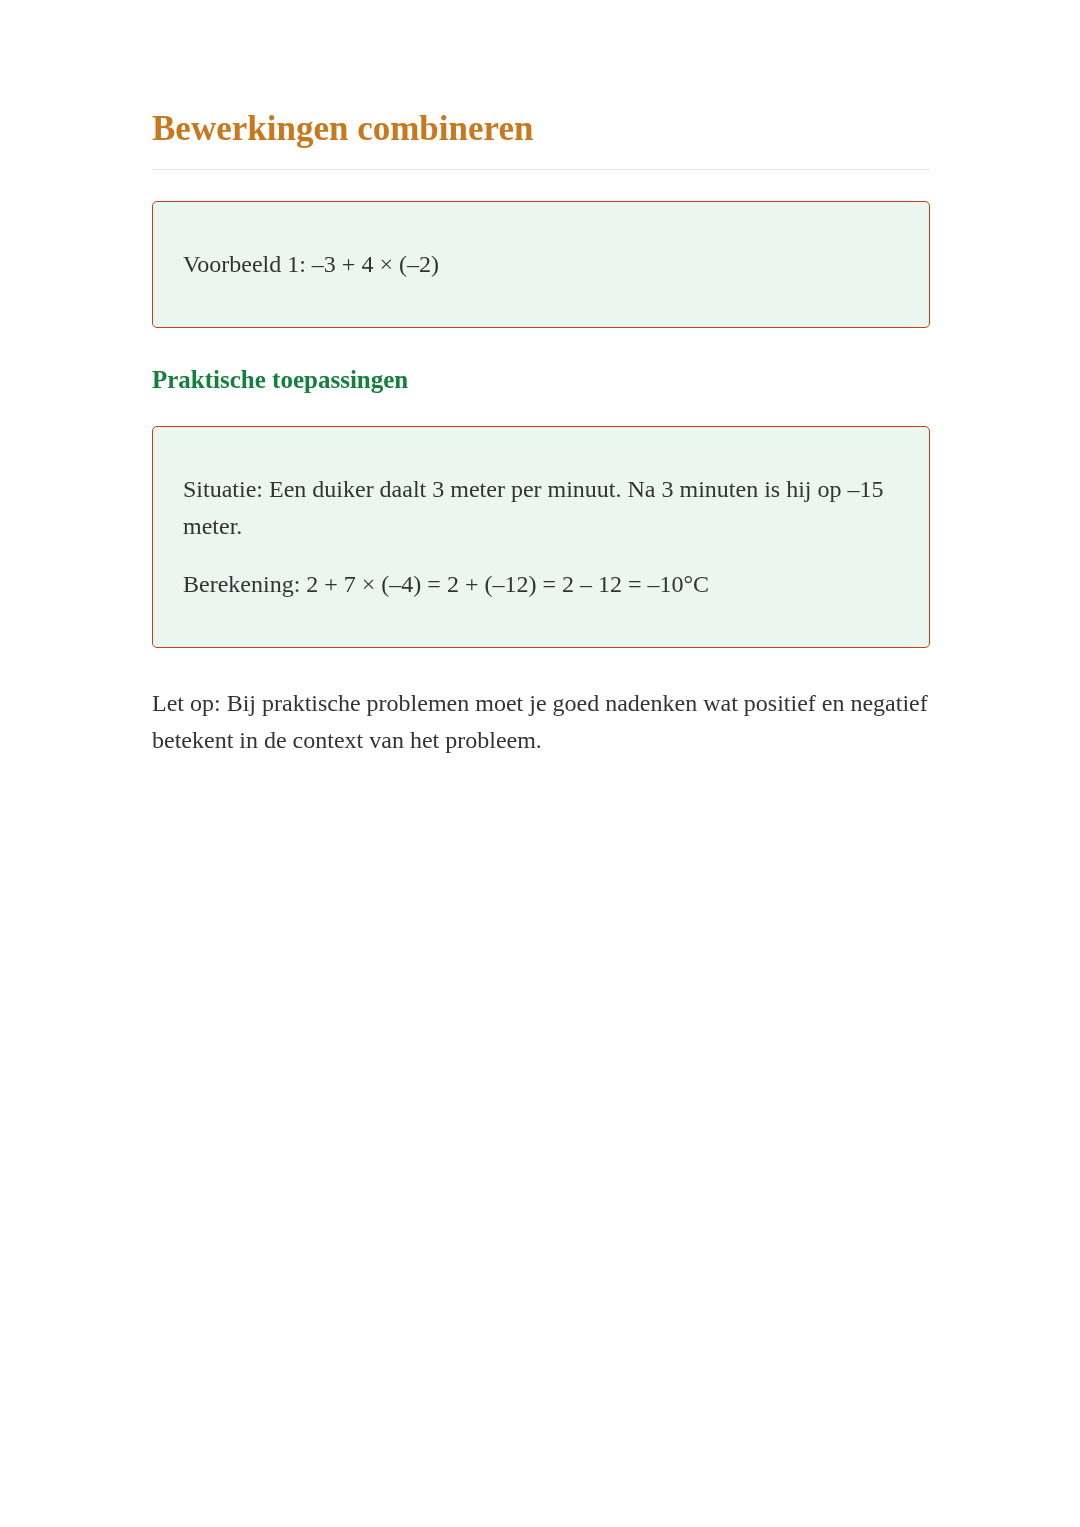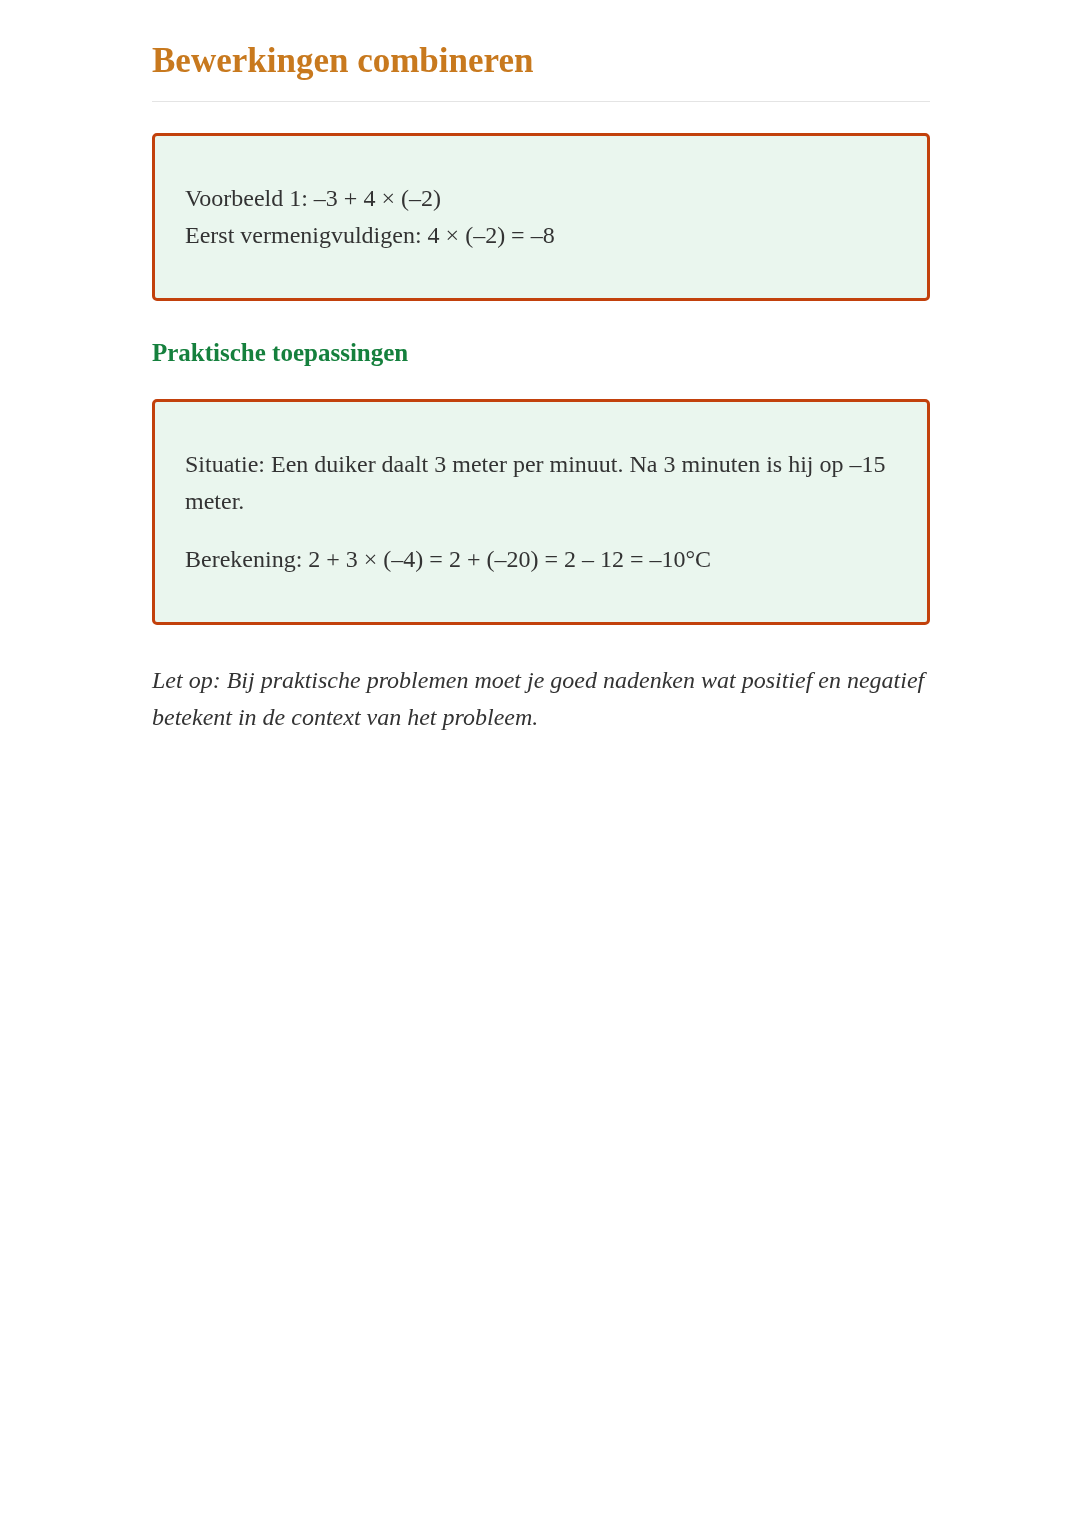--- a/index.html
+++ b/index.html
@@ -10,21 +10,21 @@
   body {
     width: 1080px;
     height: 1527px;
     font-family: "Liberation Serif", "DejaVu Serif", serif;
     color: #333333;
     overflow: hidden;
   }
   .content {
     width: 778px;
     margin-left: 152px;
-    padding-top: 40px;
+    padding-top: 108px;
   }
   h1.page-title {
     font-size: 35px;
     line-height: 1.18;
     font-weight: 700;
     color: #c8791e;
     margin: 0 0 20px 0;
   }
   .title-rule {
     border: none;
@@ -34,69 +34,67 @@
   .body-text {
     font-size: 24px;
     line-height: 37px;
     margin: 0;
   }
   .intro {
     margin-bottom: 38px;
   }
   .callout {
     background: #eaf6ee;
-    border: 3px solid #c2410c;
+    border: 1px solid #c2410c;
     border-radius: 5px;
     padding: 44px 30px;
     box-sizing: border-box;
   }
   .callout .para + .para {
     margin-top: 21px;
   }
   .line {
     font-size: 24px;
     line-height: 37px;
   }
   h2.subheading {
     font-size: 25px;
     line-height: 1.2;
     font-weight: 700;
     color: #15803d;
     margin: 37px 0 31px 0;
   }
   .note {
     margin-top: 37px;
-    font-style: italic;
   }
 </style>
 </head>
 <body>
 
 <div class="page">
   <main class="content">
 
     <h1 class="page-title">Bewerkingen combineren</h1>
 
     <hr class="title-rule">
 
 
     <section class="callout">
       <div class="para">
         <div class="line">Voorbeeld 1: –3 + 4 × (–2)</div>
-        <div class="line">Eerst vermenigvuldigen: 4 × (–2) = –8</div>
       </div>
     </section>
 
     <h2 class="subheading">Praktische toepassingen</h2>
 
     <section class="callout">
       <div class="para">
         <div class="line">Situatie: Een duiker daalt 3 meter per minuut. Na 3 minuten is hij op –15 meter.</div>
       </div>
       <div class="para">
-        <div class="line">Berekening: 2 + 3 × (–4) = 2 + (–20) = 2 – 12 = –10°C</div>
+        <div class="line">Berekening: 2 + 7 × (–4) = 2 + (–12) = 2 – 12 = –10°C</div>
       </div>
     </section>
 
     <p class="body-text note">Let op: Bij praktische problemen moet je goed nadenken wat positief en negatief betekent in de context van het probleem.</p>
 
   </main>
 </div>
 
 </body></html>

